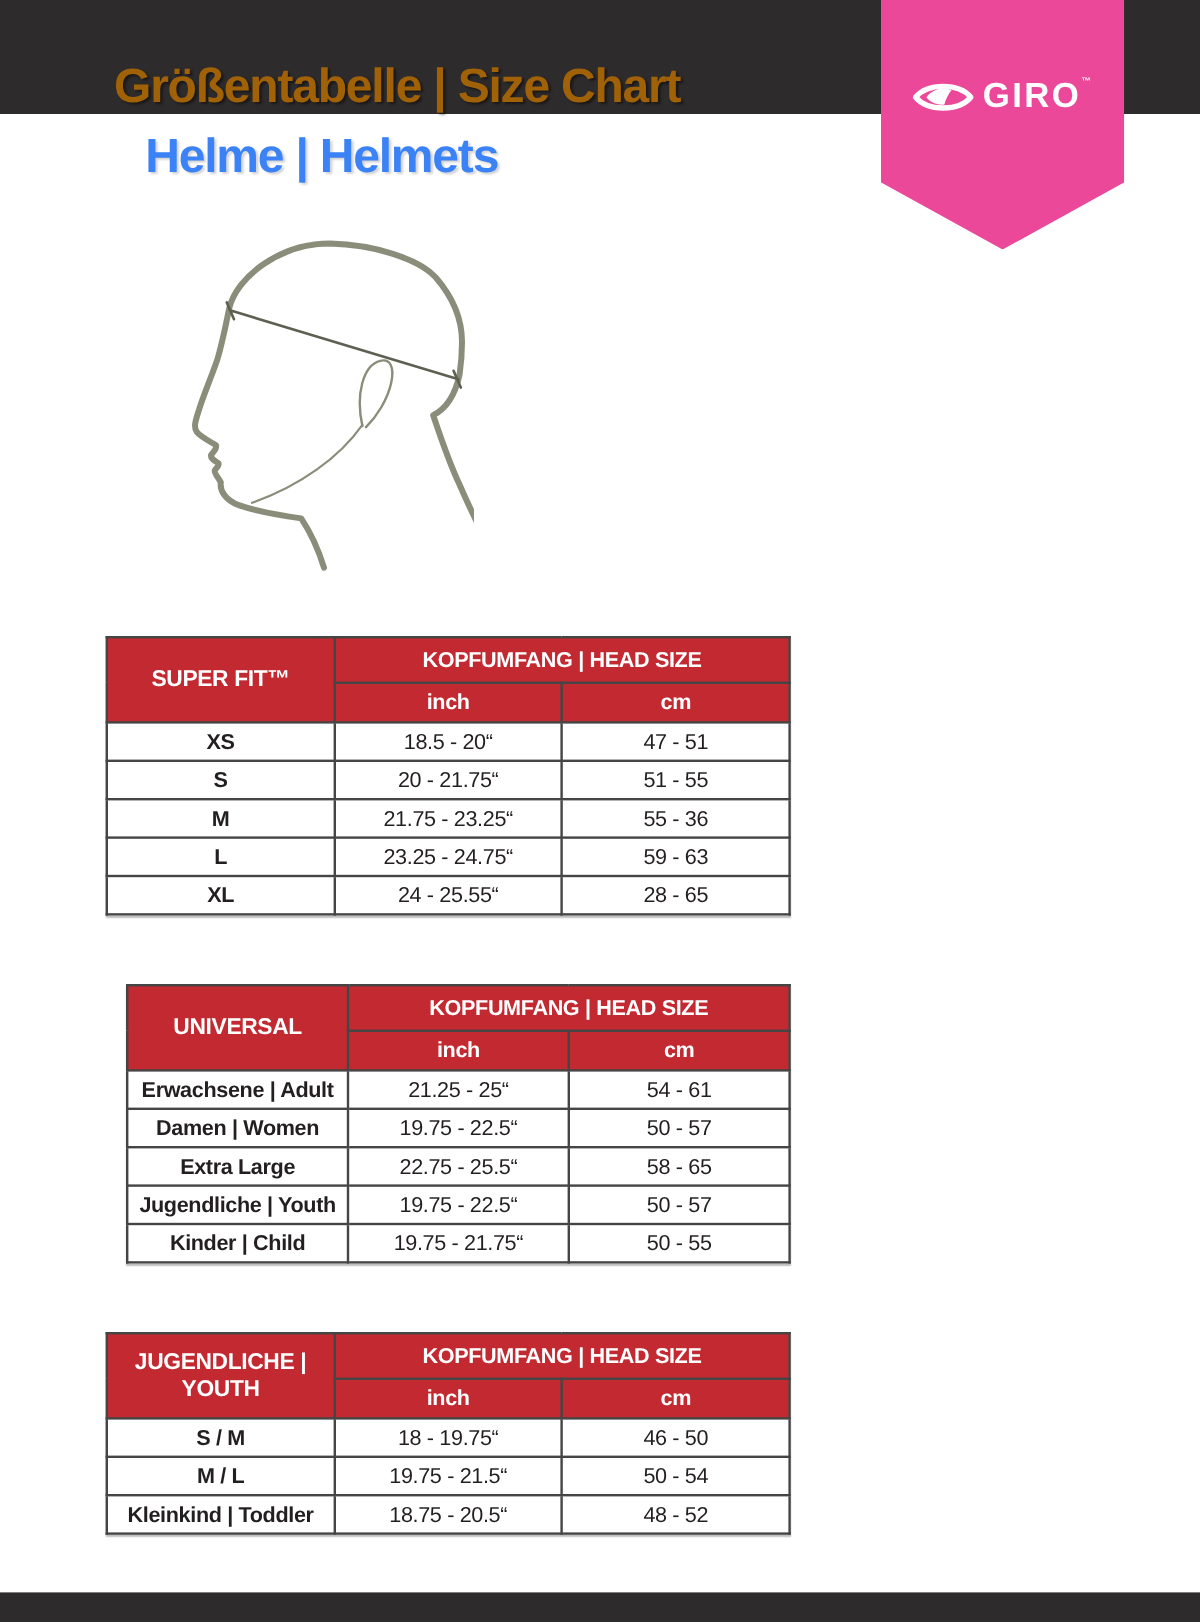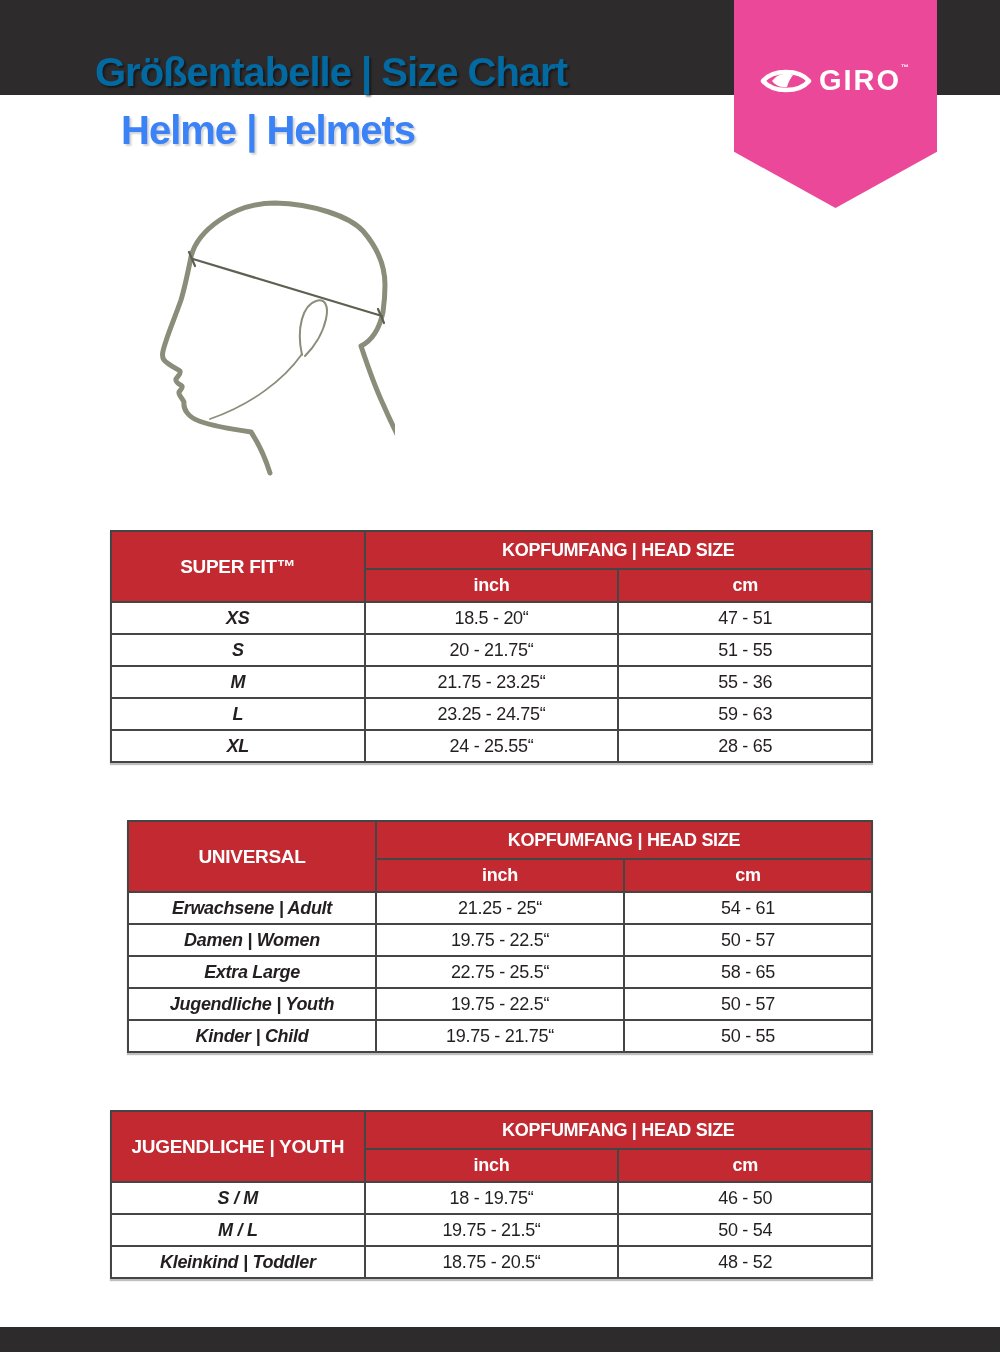--- a/index.html
+++ b/index.html
@@ -8,21 +8,21 @@
     width:1000px; height:1352px; position:relative; overflow:hidden;
     font-family:"Liberation Sans", sans-serif; color:#231F20;
   }
   
   .top-band {
     position:absolute; left:0; top:0; width:1000px; height:95px;
     background:#2E2B2C;
   }
   .page-title {
     position:absolute; left:95px; top:50px;
-    font-size:40px; font-weight:700; letter-spacing:-1px; color:#0369a1;
+    font-size:40px; font-weight:700; letter-spacing:-1px; color:#a16207;
     text-shadow:2px 2px 2px rgba(0,0,0,0.45);
     white-space:nowrap; line-height:1.1;
   }
   .page-subtitle {
     position:absolute; left:121px; top:108px;
     font-size:40px; font-weight:700; letter-spacing:-1px; color:#3b82f6;
     text-shadow:2px 2px 2px rgba(0,0,0,0.18);
     white-space:nowrap; line-height:1.1;
   }
   .ribbon {
@@ -35,40 +35,40 @@
     display:flex; align-items:center; justify-content:center; gap:7px;
   }
   .giro-logo .wordmark {
     color:#ffffff; font-size:29px; font-weight:700; letter-spacing:2px;
     line-height:1; position:relative; top:-1px;
   }
   .giro-logo sup { font-size:8px; font-weight:700; color:#ffffff; vertical-align:top; position:relative; top:-2px; }
   
   .head-illustration { position:absolute; left:155px; top:195px; width:240px; height:290px; }
   
-  .size-table { position:absolute; left:110px; width:763px; }
+  .size-table { position:absolute; left:88px; width:571px; }
   .size-table table {
     width:100%; border-collapse:collapse; table-layout:fixed;
     box-shadow:0 2px 1px rgba(0,0,0,0.25);
   }
   .size-table th, .size-table td {
     border:2px solid #454545; text-align:center; vertical-align:middle;
     letter-spacing:-0.3px;
   }
   .size-table thead tr.r1 { height:38px; }
   .size-table thead tr.r2 { height:33px; }
   .size-table tbody tr { height:32px; }
   .size-table th.group, .size-table th.span, .size-table th.unit {
     background:#C22931; color:#ffffff; font-weight:700;
   }
   .size-table th.group { font-size:19px; }
   .size-table th.span  { font-size:18px; }
   .size-table th.unit  { font-size:18px; }
   .size-table td { font-size:18px; background:#ffffff; font-weight:400; }
-  .size-table td.lbl { font-weight:700;font-style:italic; }
+  .size-table td.lbl { font-weight:700; }
   #table-superfit  { top:530px; }
   #table-universal { top:820px;padding-left:17px; }
   #table-youth     { top:1110px; }
   
   .footer-band {
     position:absolute; left:0; top:1327px; width:1000px; height:25px;
     background:#2E2B2C;
   }
 </style>
 </head>

